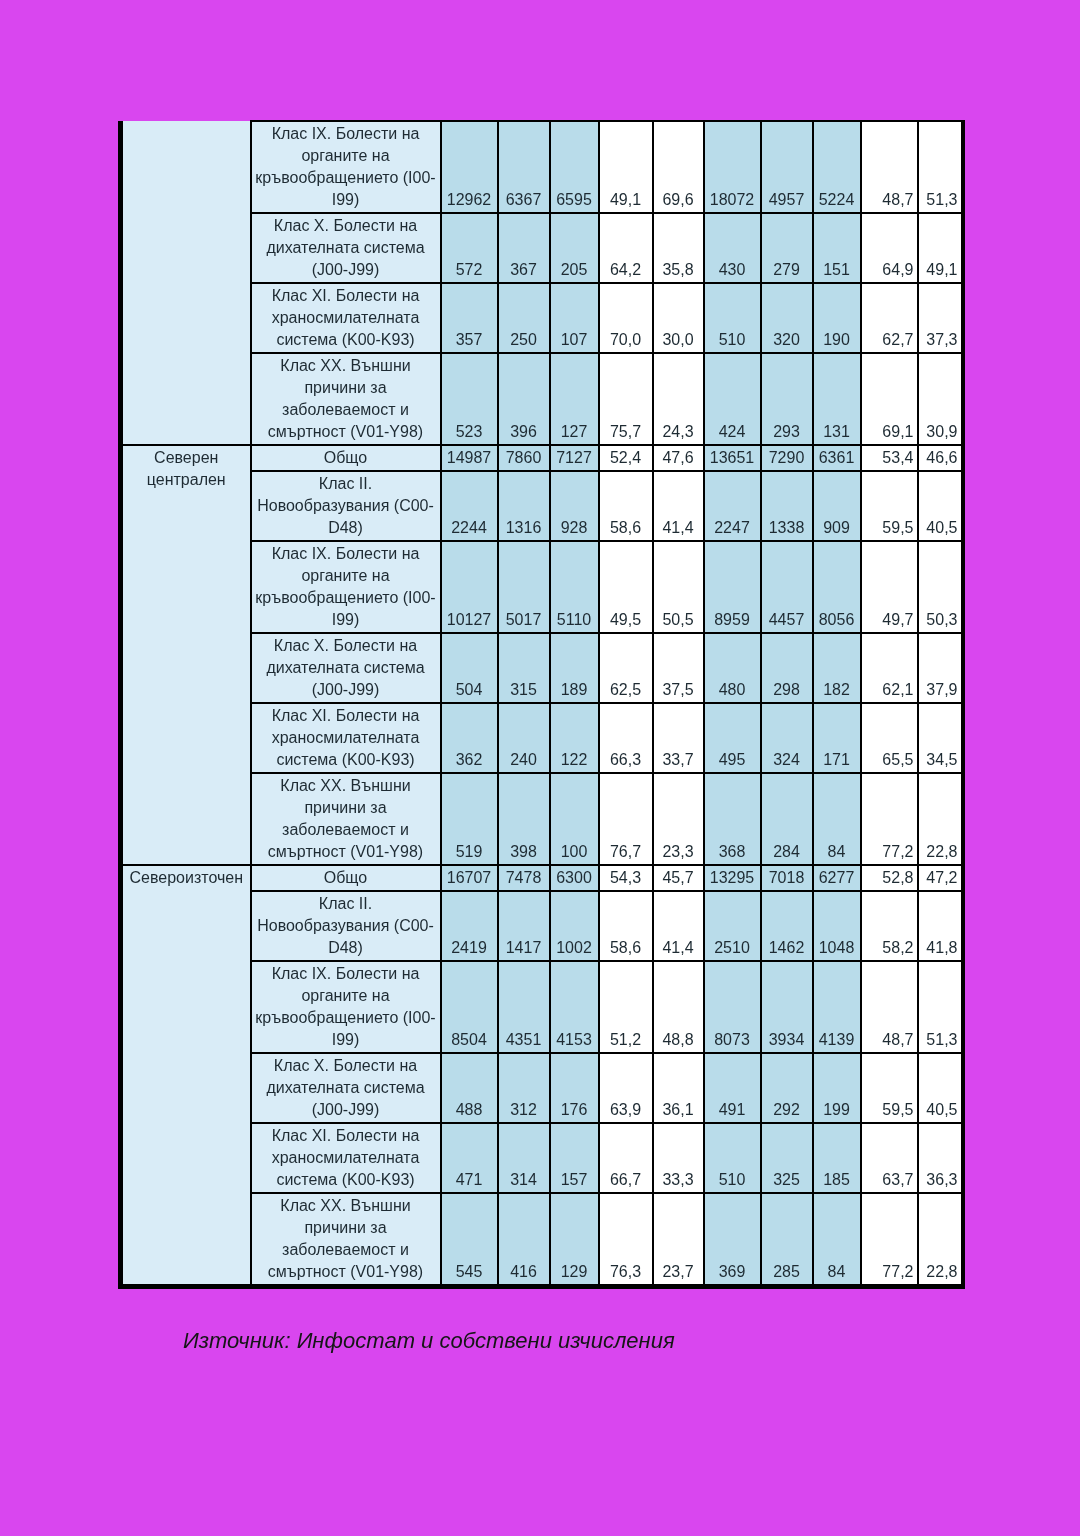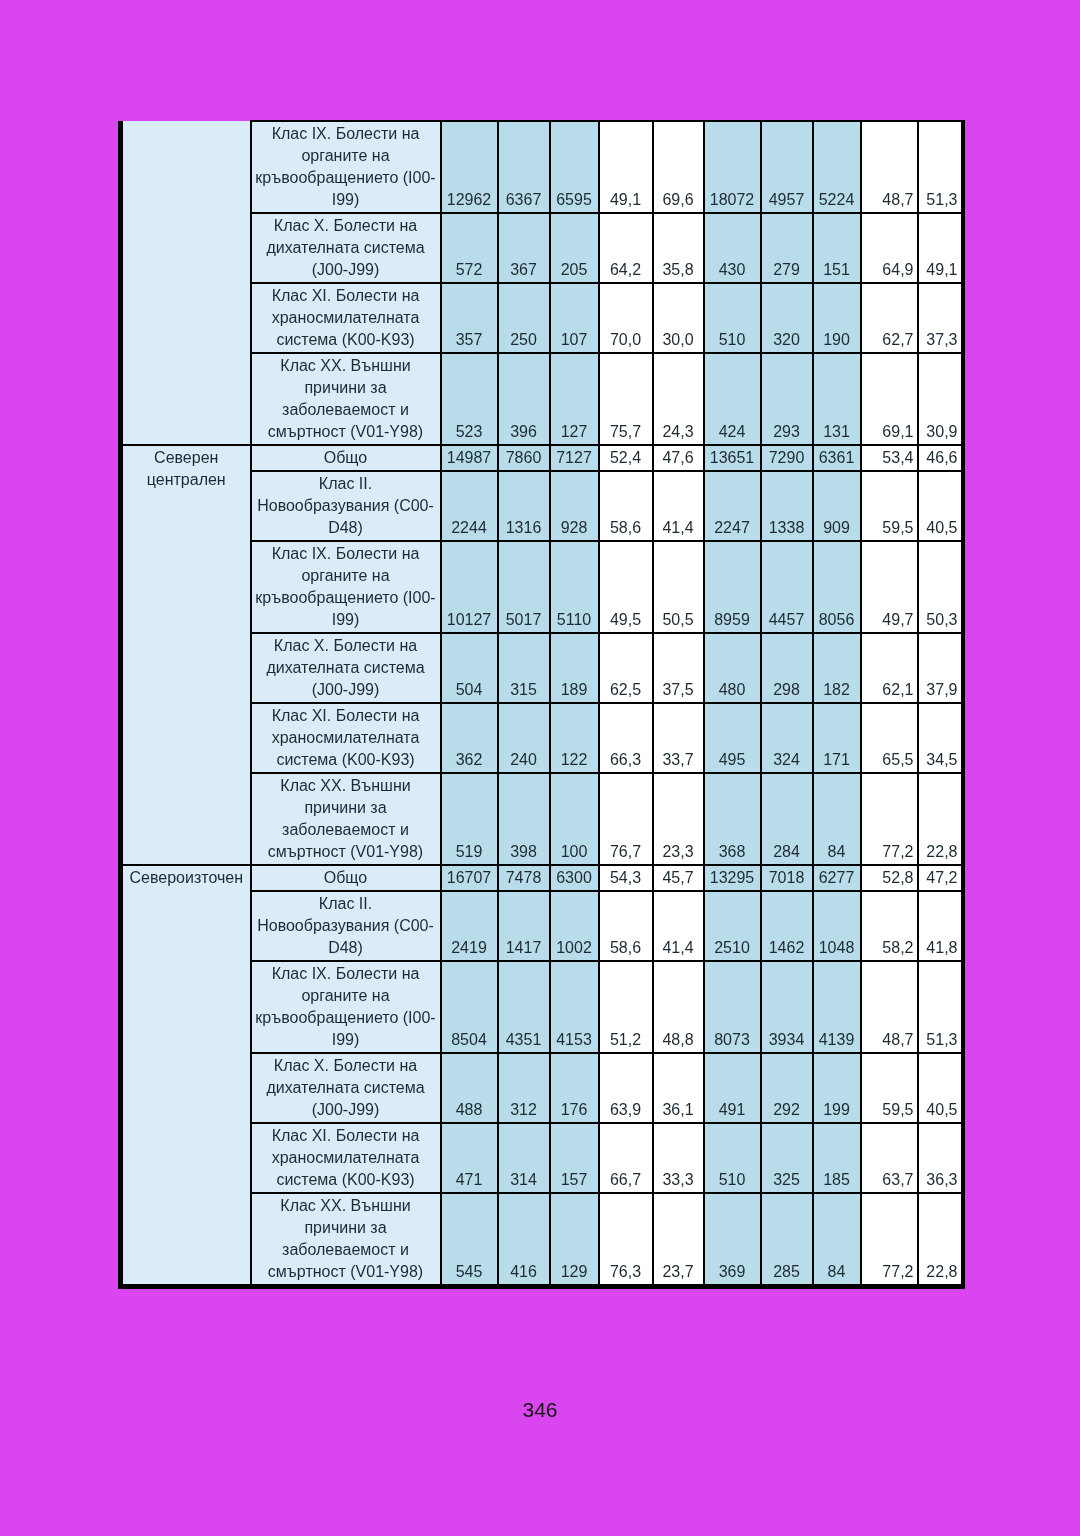--- a/index.html
+++ b/index.html
@@ -300,15 +300,15 @@
             <td class="num-cell shaded">369</td>
             <td class="num-cell shaded">285</td>
             <td class="num-cell shaded">84</td>
             <td class="num-cell right">77,2</td>
             <td class="num-cell right">22,8</td>
           </tr>
         </tbody>
     </table>
   </div>
 
+  <div class="source-note">Източник: Инфостат и собствени изчисления</div>
 
-  <div class="page-number">346</div>
 </div>
 
 </body></html>

